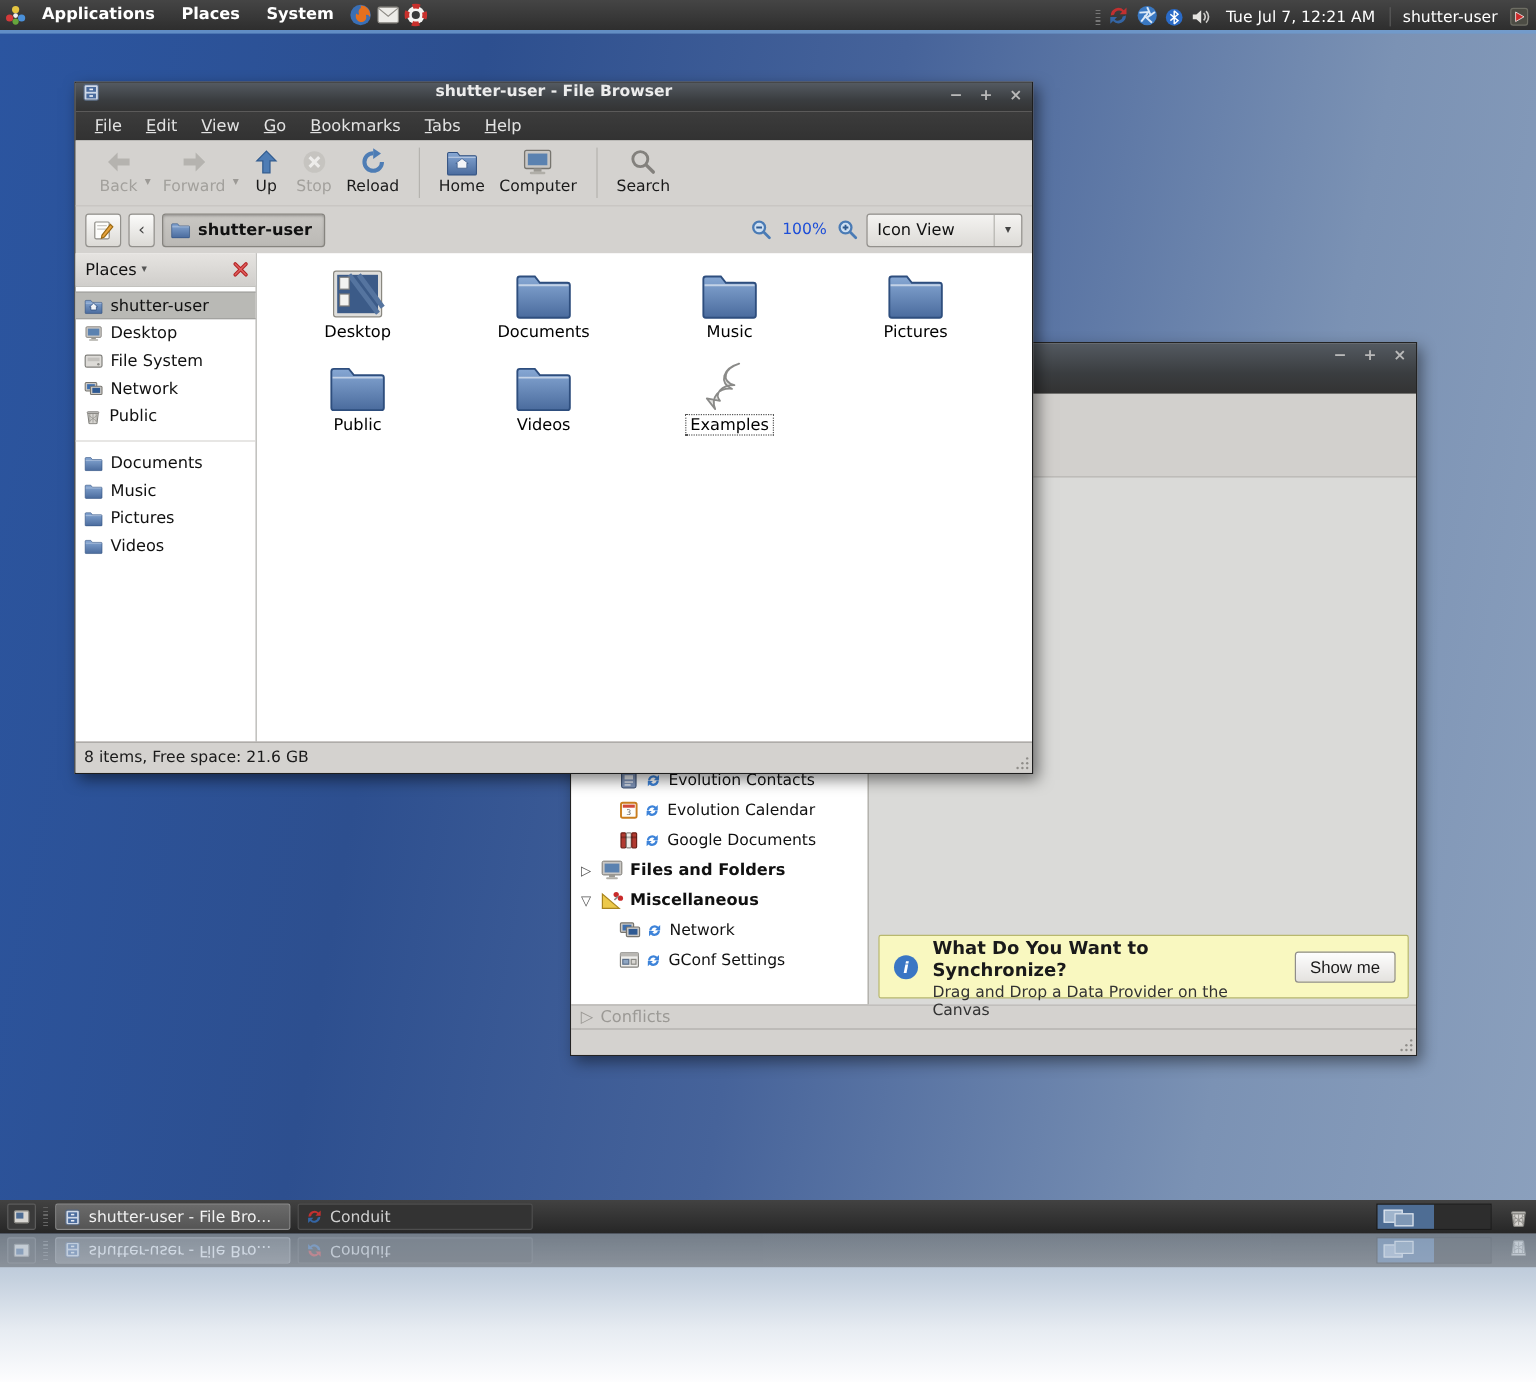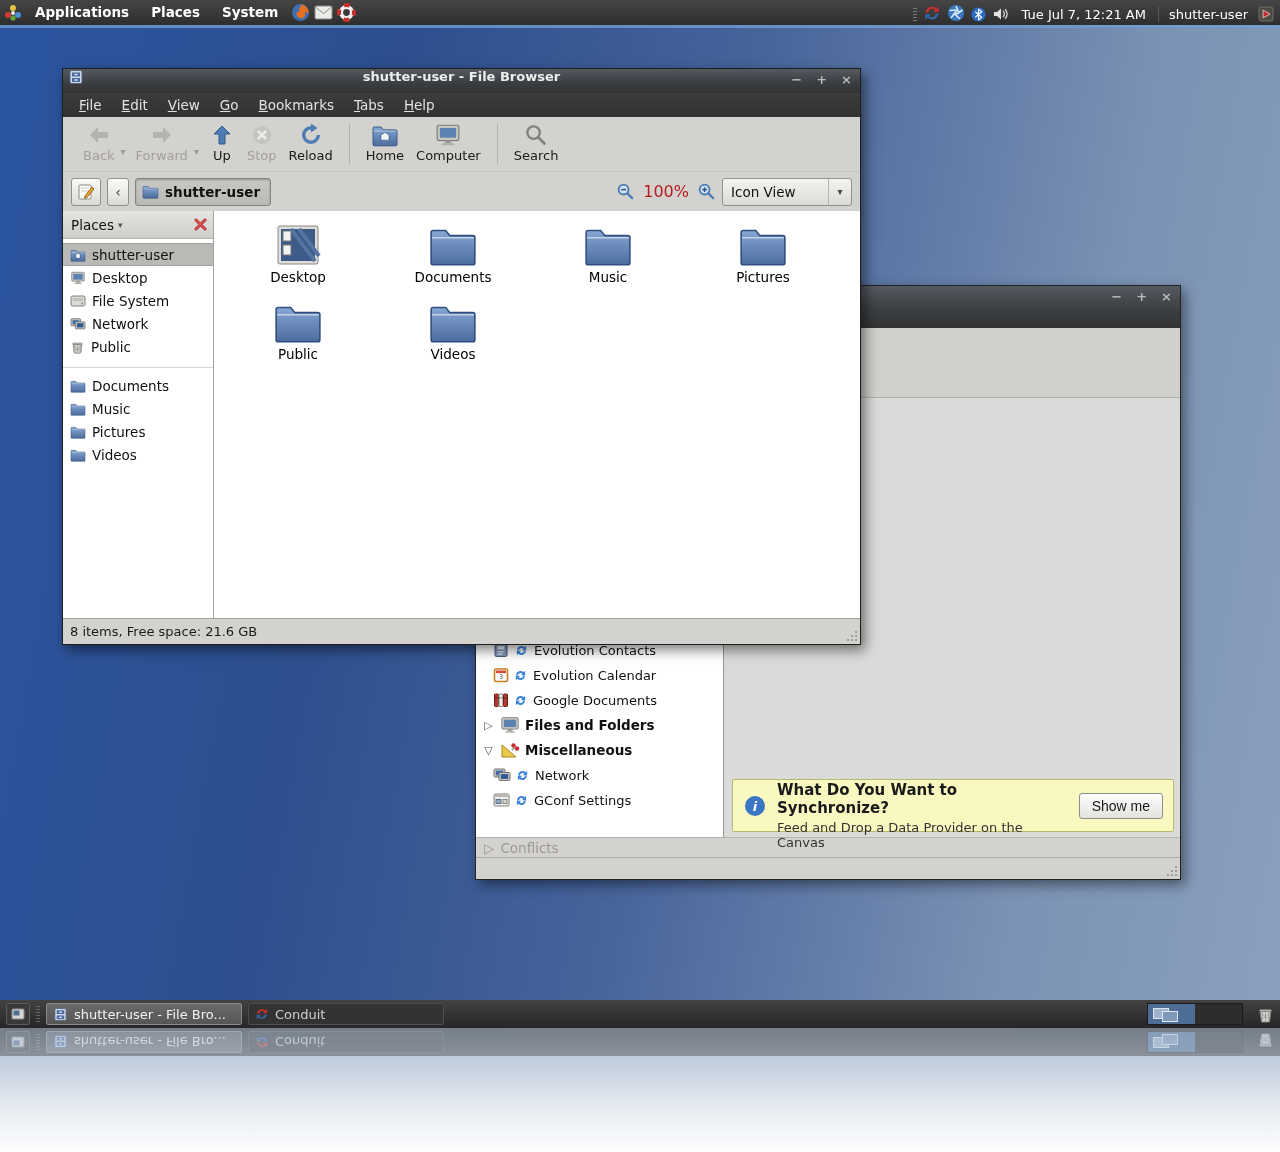--- a/index.html
+++ b/index.html
@@ -30,21 +30,21 @@
 
   
   #conduit { position:absolute; left:475px; top:285px; width:706px; height:595px; z-index:1;
     border:1px solid #232323; box-shadow:4px 5px 12px rgba(0,0,0,.45); display:flex; flex-direction:column; background:#d4d2cf; }
   .c-titlebar { height:42px; }
   .c-toolbar { height:70px; background:#d2d0cd; border-bottom:1px solid #b2b0ad; }
   .c-main { height:441px; display:flex; }
   .c-tree { width:248px; background:#fff; border-right:1px solid #98968f; padding-top:240px; overflow:hidden; }
   .trow { height:25px; display:flex; align-items:center; gap:5px; font-size:13px; color:#111; }
   .trow.cat { padding-left:6px; font-weight:bold; font-size:13.5px; }
-  .trow.child { padding-left:17px; }
+  .trow.child { padding-left:40px; }
   .expander { width:13px; color:#555; font-size:11px; text-align:center; }
   .sync-em { width:13px; height:13px; margin-right:1px; }
   .c-canvas { flex:1; background:#dadad8; position:relative; }
   .c-infobox { position:absolute; left:8px; right:6px; bottom:5px; height:53px; background:#f9f8c0;
     border:1px solid #b8b86e; border-radius:2px; display:flex; align-items:center; padding:0 10px; gap:10px; }
   .ib-title { font-weight:bold; font-size:15px; color:#1a1a1a;margin-top:19px; }
   .ib-sub { font-size:13px; color:#333; margin-top:3px; }
   .ib-btn { margin-left:auto; background:linear-gradient(#fdfdfd,#e4e2df); border:1px solid #8f8d8a; border-radius:3px;
     padding:4px 12px; font-size:14px; color:#1a1a1a; white-space:nowrap; }
   .c-conflicts { height:20px; background:#d4d2cf; border-top:1px solid #b5b3b0; color:#9b9995;
@@ -69,21 +69,21 @@
   .tb-chev { color:#9c9a96; font-size:10px; align-self:center; margin:10px 4px 0 0; }
   .tb-sep { width:1px; height:42px; background:#b5b3af; margin:2px 10px 0 10px; }
   .fb-locbar { height:40px; background:#d4d2cf; border-top:1px solid #c6c4c0; display:flex; align-items:center; padding:0 8px; gap:6px; }
   .loc-btn { height:28px; background:linear-gradient(#fbfbfa,#dcdad6); border:1px solid #93918d; border-radius:3px;
     display:flex; align-items:center; justify-content:center; }
   .loc-pencil { width:30px; }
   .loc-chev { width:22px; color:#444; font-size:14px; }
   .loc-path { padding:0 10px 0 6px; gap:6px; background:linear-gradient(#c9c7c3,#bBB9b5); background:linear-gradient(#c9c7c3,#bbb9b5);
     border:1px solid #86847f; box-shadow:inset 0 1px 2px rgba(0,0,0,.25); font-weight:bold; font-size:13.5px; color:#111; }
   .loc-spacer { flex:1; }
-  .zoom-pct { font-size:16px; color:#b91c1c; padding:0 2px; }
+  .zoom-pct { font-size:13px; color:#1d4ed8; padding:0 2px; }
   .viewmode { width:130px; height:28px; background:linear-gradient(#f4f3f1,#dddbd7); border:1px solid #93918d; border-radius:3px;
     display:flex; align-items:center; font-size:13.5px; color:#111; }
   .viewmode .vm-label { flex:1; padding-left:8px; }
   .viewmode .vm-sep { width:1px; height:26px; background:#b5b3af; }
   .viewmode .vm-arr { width:22px; text-align:center; color:#444; font-size:10px; }
   .fb-body { height:407px; display:flex; }
   .fb-sidebar { width:151px; background:#fff; border-right:1px solid #a5a3a0; display:flex; flex-direction:column; }
   .sb-header { height:28px; background:linear-gradient(#e6e4e1,#d0cecb); border-bottom:1px solid #b5b3af;
     display:flex; align-items:center; padding:0 6px 0 8px; font-size:13.5px; color:#111; }
   .sb-header .hdr-arr { font-size:9px; color:#555; margin-left:4px; }
@@ -359,21 +359,21 @@
     <div class="c-canvas">
       <div class="c-infobox">
         <span class="ticon">
           <svg width="24" height="24" viewBox="0 0 24 24">
               <circle cx="12" cy="12" r="10" fill="#3a76c4" stroke="#2a5globe"></circle>
               <text x="12" y="17" font-size="13" font-weight="bold" font-style="italic" text-anchor="middle" fill="#fff">i</text>
             </svg>
         </span>
         <div>
           <div class="ib-title">What Do You Want to Synchronize?</div>
-          <div class="ib-sub">Feed and Drop a Data Provider on the Canvas</div>
+          <div class="ib-sub">Drag and Drop a Data Provider on the Canvas</div>
         </div>
         <button class="ib-btn">Show me</button>
       </div>
     </div>
   </div>
   <div class="c-conflicts">
     <span>▷</span>
     <span>Conflicts</span>
   </div>
   <div class="c-status">
@@ -622,20 +622,26 @@
         <svg width="50" height="44" viewBox="0 0 48 42">
             <use href="#sym-folder"></use>
           </svg>
         <span class="flabel">Public</span>
       </div>
       <div class="ficon">
         <svg width="50" height="44" viewBox="0 0 48 42">
             <use href="#sym-folder"></use>
           </svg>
         <span class="flabel">Videos</span>
+      </div>
+      <div class="ficon">
+        <svg width="44" height="44" viewBox="0 0 44 44">
+          <path d="M30 3 C16 7 13 19 24 24 C13 23 6 31 10 41 L3 32 L14 34 C9 28 15 21 26 21 C14 17 18 7 30 3 Z" fill="#e2e2e0" stroke="#8a8a88" stroke-width="1.5" stroke-linejoin="round"></path>
+        </svg>
+        <span class="flabel focused">Examples</span>
       </div>
     </div>
   </div>
   <div class="fb-status">
     <span>8 items, Free space: 21.6 GB</span>
     <span class="grip">
       <svg width="13" height="13" viewBox="0 0 13 13">
           <g fill="#8f8d89">
             <circle cx="11" cy="3" r="1"></circle>
             <circle cx="7" cy="7" r="1"></circle>

